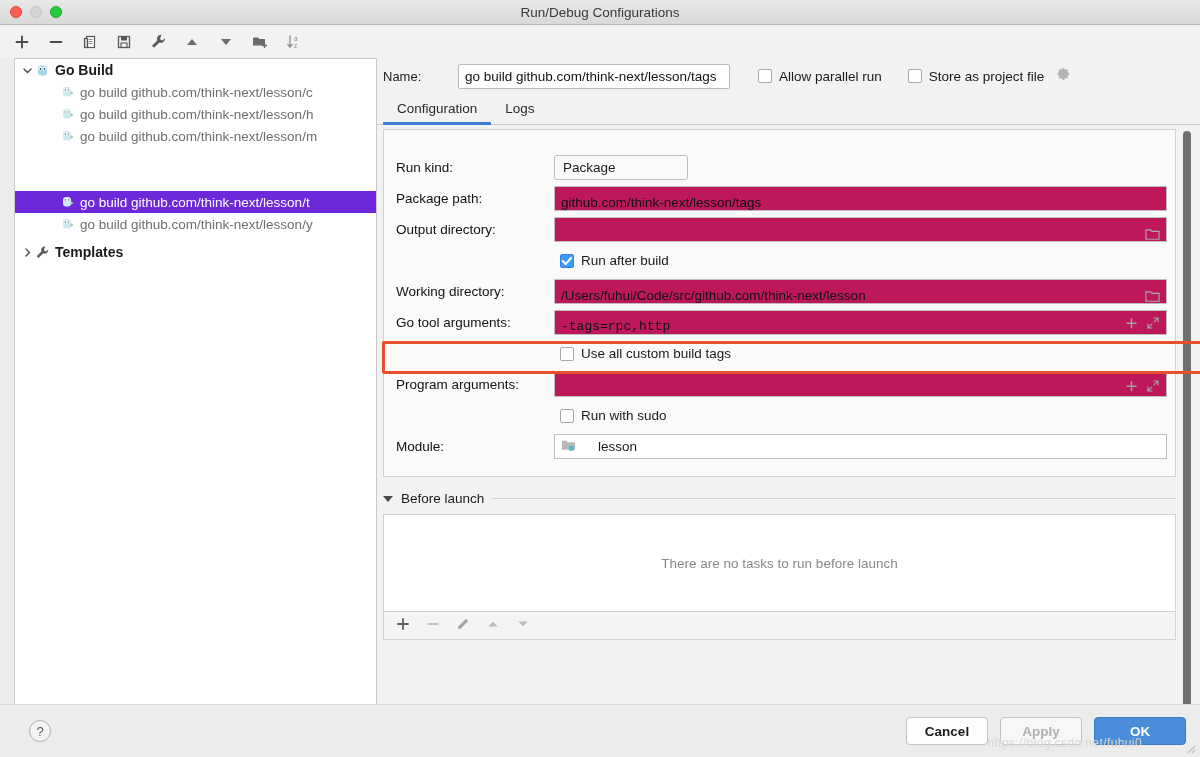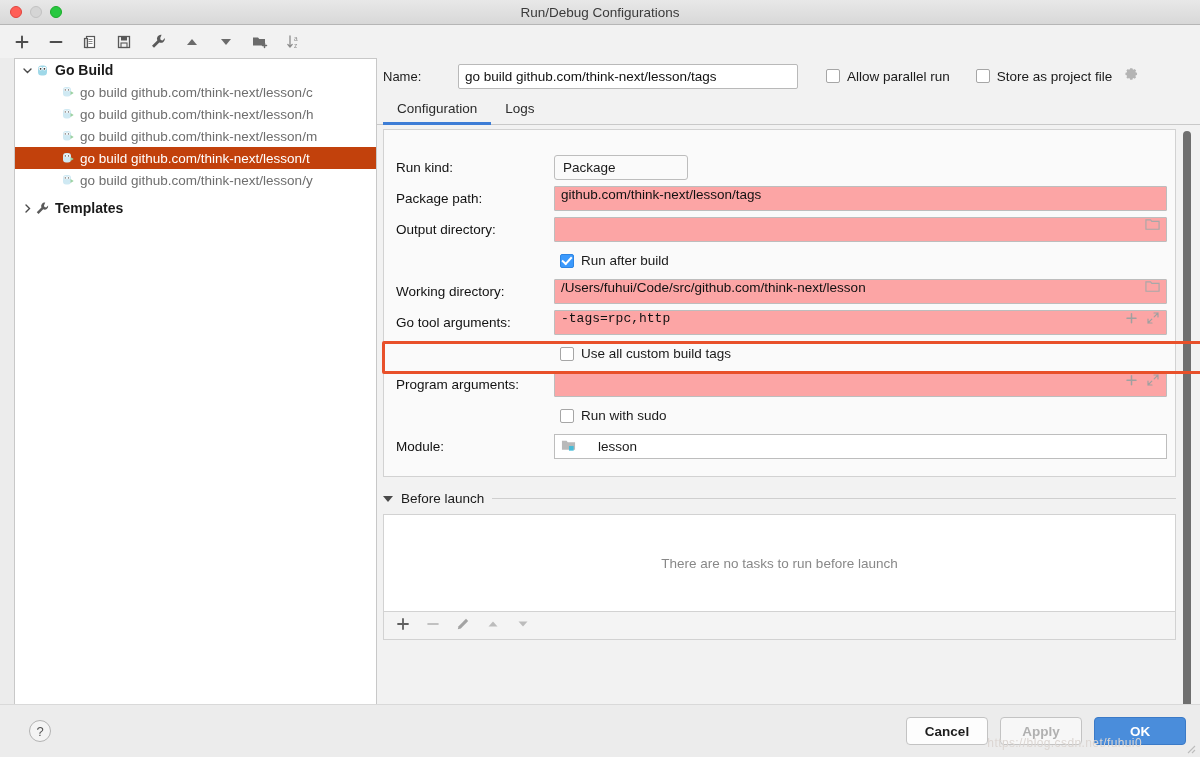--- a/index.html
+++ b/index.html
@@ -62,21 +62,21 @@
   .tree-row {
     display: flex; align-items: center;
     height: 22px;
     padding-left: 4px;
     white-space: nowrap;
     overflow: hidden;
     font-size: 13.5px;
   }
   .tree-row.root { font-weight: bold; font-size: 14px; }
   .tree-row.child { padding-left: 46px; color: #6e6e6e; }
-  .tree-row.selected { background: #c2410c; color: #ffffff; }
+  .tree-row.selected { background: #6d28d9; color: #ffffff; margin-top: 44px; }
   .tree-row.selected .tree-label { color: #ffffff; }
   .arrow {
     width: 16px; display:inline-flex; justify-content:center;
     color: #4a4a4a; font-size: 11px; flex: 0 0 16px;
   }
   .tree-icon { margin-right: 5px; display: inline-flex; flex: 0 0 auto; }
   .tree-label { overflow: hidden; }
 
   
   .right {
@@ -86,21 +86,21 @@
     display: flex; flex-direction: column;
   }
   .name-row {
     display: flex; align-items: center;
     padding: 0 0 0 6px;
     height: 36px;
     gap: 0;
   }
   .name-label { width: 75px; font-size: 13px; }
   .name-input {
-    width: 340px; height: 25px;
+    width: 272px; height: 25px;
     border: 1px solid #b9b9b9;
     background: #fff; border-radius: 2px;
     font-family: "Liberation Sans", sans-serif;
     font-size: 13.5px; padding: 0 6px; color: #111;
     outline: none;
   }
   .cb-wrap { display: flex; align-items: center; gap: 7px; margin-left: 28px; }
   .cb {
     width: 14px; height: 14px; border: 1px solid #a6a6a6;
     background: #fff; border-radius: 2px; flex: 0 0 14px;
@@ -147,25 +147,25 @@
     padding: 2px 0;
   }
   .flabel {
     width: 170px; padding-left: 12px;
     font-size: 13.5px; color: #111;
     flex: 0 0 170px;
   }
   .fctrl { flex: 1; padding-right: 8px; display: flex; align-items: center; }
   .tinput {
     width: 100%; height: 25px;
-    border: 1px solid #bdbdbd; background: #fca5a5;
+    border: 1px solid #bdbdbd; background: #be185d;
     font-family: "Liberation Sans", sans-serif;
     font-size: 13.5px; color: #111; padding: 0 6px;
     border-radius: 1px; outline: none;
-    display: flex; align-items: flex-start;
+    display: flex; align-items: flex-end;
   }
   .tinput.mono { font-family: "Liberation Mono", monospace; font-size: 13px; }
   .tinput .val { flex: 1; overflow: hidden; white-space: nowrap; }
   .field-icons { display: flex; align-items: center; gap: 8px; color: #9a9a9a; padding-left: 6px; }
   .combo {
     height: 25px; border: 1px solid #bdbdbd; background: #fafafa;
     border-radius: 3px; display: inline-flex; align-items: center;
     padding: 0 8px; font-size: 13.5px; min-width: 134px;
     justify-content: space-between; gap: 14px;
   }

